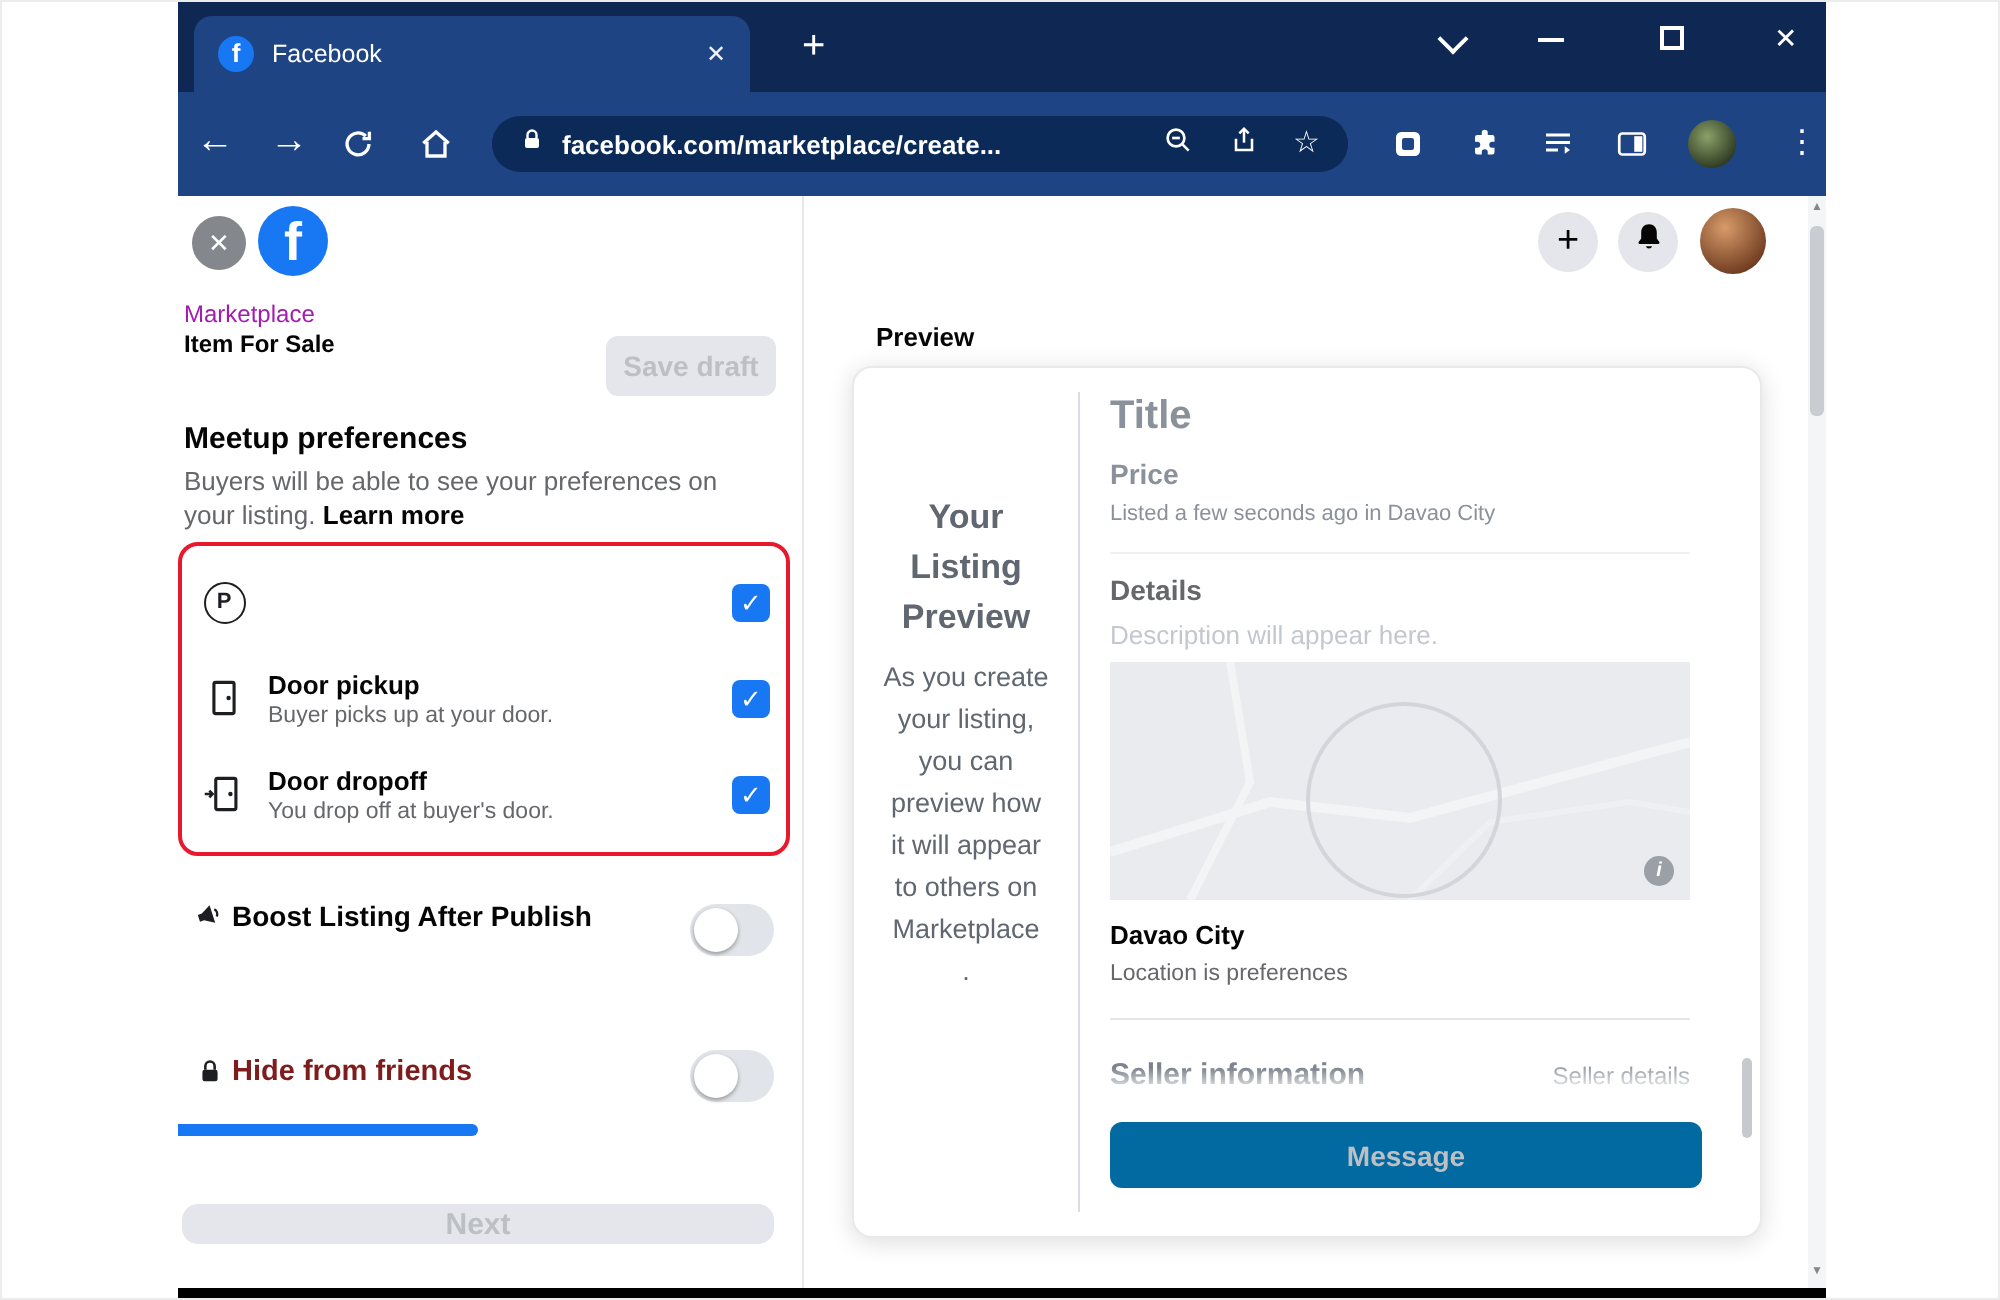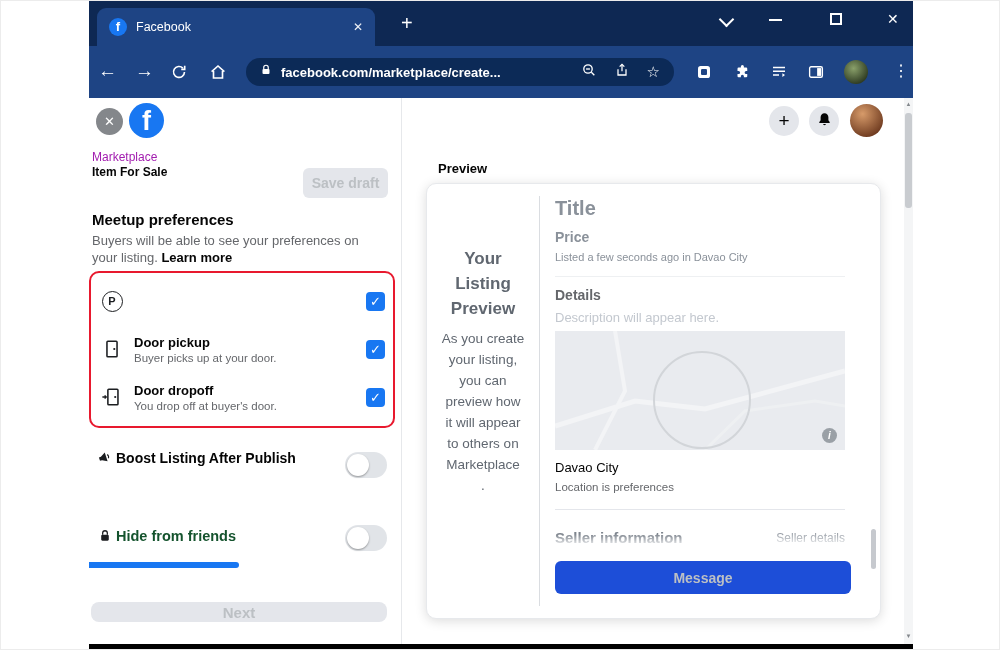--- a/index.html
+++ b/index.html
@@ -77,21 +77,21 @@
   .opt-desc{font-size:11.5px;color:#65676b;margin-top:2px}
   .opt-link{color:#216fdb}
   .checkbox{margin-left:auto;width:19px;height:19px;border-radius:4px;background:#1877f2;
        color:#fff;font-size:13px;display:flex;align-items:center;justify-content:center}
 
   .boost-icon{position:absolute;left:7px;top:351px}
   .boost-title{position:absolute;left:27px;top:352px;font-size:14px;font-weight:700;color:#050505}
   .boost-desc{position:absolute;left:27px;top:374px;width:220px;font-size:11.5px;
        line-height:13.5px;color:#65676b}
   .hide-icon{position:absolute;left:9px;top:430px}
-  .hide-title{position:absolute;left:27px;top:430px;font-size:14.5px;font-weight:700;color:#14532d}
+  .hide-title{position:absolute;left:27px;top:430px;font-size:14.5px;font-weight:700;color:#7f1d1d}
   .toggle{position:absolute;width:42px;height:26px;border-radius:13px;background:#e1e4e8}
   .toggle::after{content:"";position:absolute;left:2px;top:2px;width:22px;height:22px;
        border-radius:50%;background:#fff;box-shadow:0 1px 2px rgba(0,0,0,.35)}
   .tg-boost{left:256px;top:354px}
   .tg-hide{left:256px;top:427px}
   .progress{position:absolute;left:0;top:464px;width:150px;height:6px;background:#1877f2;
        border-radius:0 3px 3px 0}
   .next-btn{position:absolute;left:2px;top:504px;width:296px;height:20px;border-radius:8px;
        background:#e4e6eb;color:#bcc0c4;font-size:15px;font-weight:700;
        display:flex;align-items:center;justify-content:center}
@@ -117,31 +117,31 @@
   .pv-title{position:absolute;left:0;top:13px;font-size:20px;font-weight:600;color:#8a919a}
   .pv-price{position:absolute;left:0;top:45px;font-size:14px;font-weight:600;color:#8a919a}
   .pv-listed{position:absolute;left:0;top:67px;font-size:11px;color:#8a919a}
   .pv-div1{position:absolute;left:0;top:92px;width:290px;height:1px;background:#eef0f2}
   .pv-details{position:absolute;left:0;top:103px;font-size:14px;font-weight:700;color:#65676b}
   .pv-desc{position:absolute;left:0;top:126px;font-size:13px;color:#c3c8cf}
   .pv-map{position:absolute;left:0;top:147px;width:290px;height:119px;background:#e9ebef;overflow:hidden}
   .map-info{position:absolute;right:8px;bottom:7px;width:15px;height:15px;border-radius:50%;
        background:#9aa0a6;color:#fff;font-size:10px;font-weight:700;font-style:italic;
        display:flex;align-items:center;justify-content:center}
-  .pv-city{position:absolute;left:0;top:276px;font-size:13px;font-weight:400;color:#050505}
+  .pv-city{position:absolute;left:0;top:276px;font-size:13px;font-weight:700;color:#050505}
   .pv-note{position:absolute;left:0;top:297px;font-size:11.5px;color:#65676b}
   .pv-div2{position:absolute;left:0;top:325px;width:290px;height:1px;background:#e4e6eb}
   .seller-row{position:absolute;left:0;top:345px;width:290px;height:14px;overflow:hidden;
        display:flex;justify-content:space-between;align-items:flex-start}
   .seller-info{font-size:15px;font-weight:700;color:#7d848d}
   .seller-details{font-size:12px;color:#9aa0a8;padding-top:2px}
   .seller-fade{position:absolute;left:0;top:350px;width:296px;height:20px;
        background:linear-gradient(to bottom,rgba(255,255,255,0),#fff 65%)}
   .msg-btn{position:absolute;left:0;top:377px;width:296px;height:33px;border-radius:6px;
-       background:#1d4ed8;color:#bcc0c4;font-size:14px;font-weight:700;
+       background:#0369a1;color:#bcc0c4;font-size:14px;font-weight:700;
        display:flex;align-items:center;justify-content:center}
   .card-thumb{position:absolute;right:4px;top:345px;width:5px;height:40px;
        background:#c6c9ce;border-radius:3px}
 
   
   .scroll-track{position:absolute;left:815px;top:97px;width:9px;height:546px;background:#f4f5f6}
   .sb-up{position:absolute;left:815px;top:100px;width:9px;text-align:center;font-size:6px;color:#83878c}
   .sb-down{position:absolute;left:815px;top:632px;width:9px;text-align:center;font-size:6px;color:#83878c}
   .sb-thumb{position:absolute;left:816px;top:112px;width:7px;height:95px;background:#c9ccd0;border-radius:3px}
   .bottom-bar{position:absolute;left:0;top:643px;width:100%;height:7px;background:#000}

